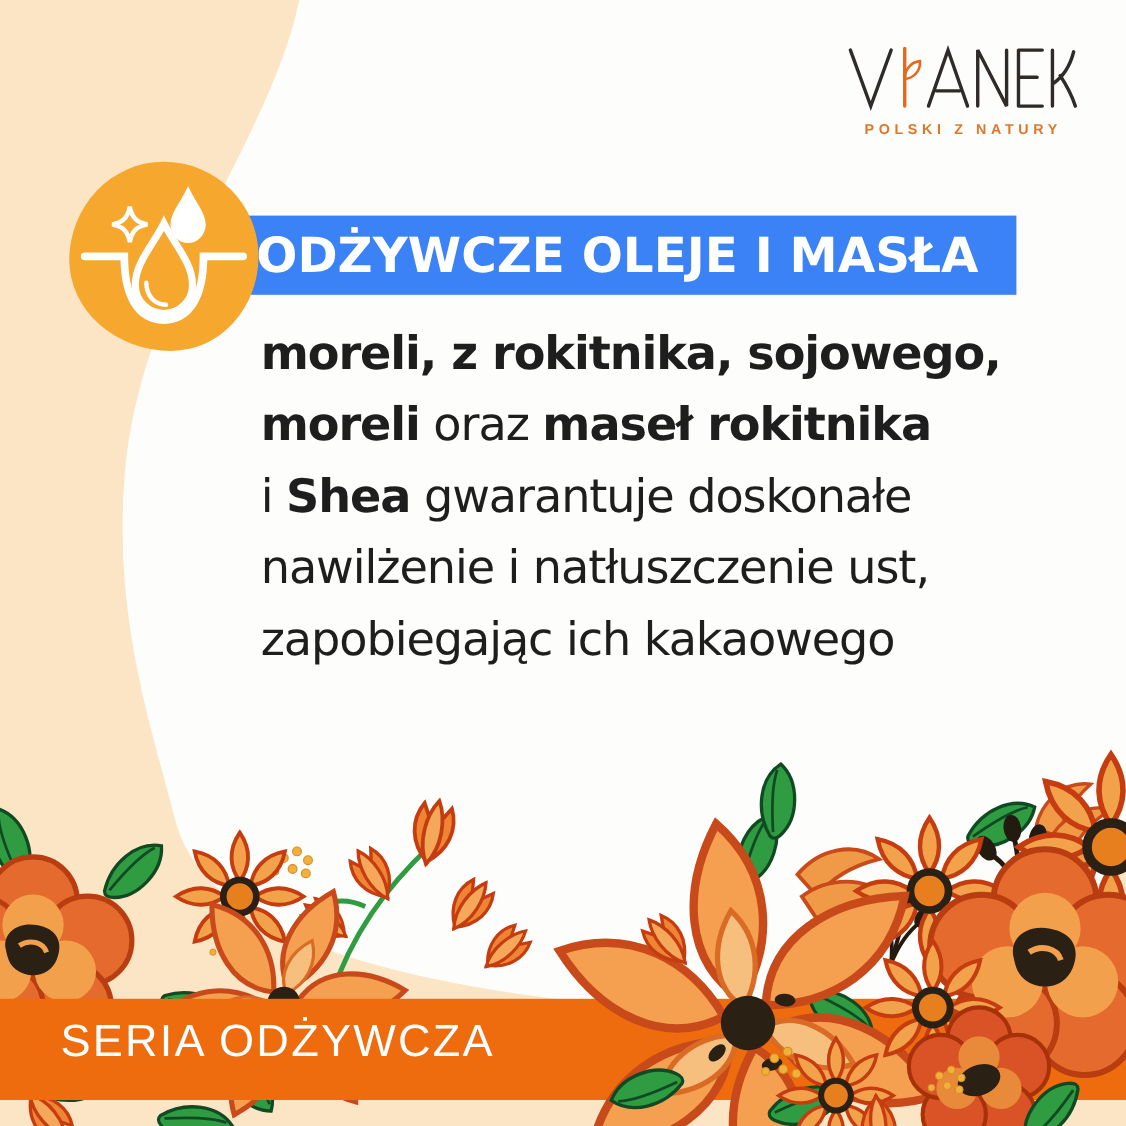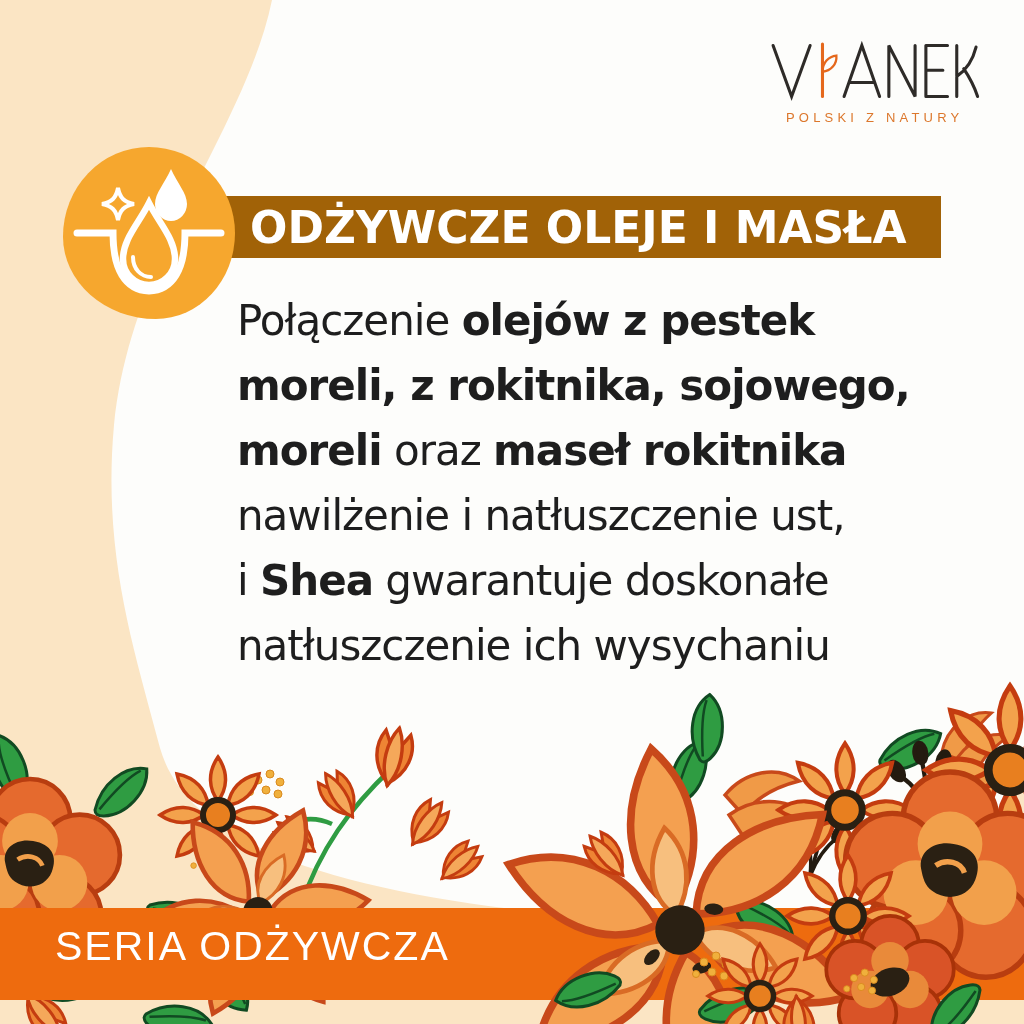--- a/index.html
+++ b/index.html
@@ -5,30 +5,30 @@
   html,body{margin:0;padding:0;background:#e8e8e8;}
   .canvas{position:relative;width:1024px;height:1024px;overflow:hidden;
           background:#FDFDFB;font-family:"DejaVu Sans",sans-serif;margin:0 auto;}
   .layer{position:absolute;}
   
   .bg-svg{left:0;top:0;width:1024px;height:1024px;z-index:0;}
   
   .logo-wrap{left:770px;top:40px;width:220px;height:95px;z-index:5;}
   .logo-svg{width:213px;height:62px;display:block;}
   .logo-tagline{position:absolute;left:16px;top:70px;width:210px;
-    font-family:"Liberation Sans",sans-serif;font-size:13px;font-weight:normal;
+    font-family:"Liberation Sans",sans-serif;font-size:13px;font-weight:bold;
     letter-spacing:4.2px;color:#DC772C;white-space:nowrap;}
   .sr{position:absolute;width:1px;height:1px;overflow:hidden;clip-path:inset(50%);}
   
   .icon-badge{left:63px;top:147px;width:172px;height:172px;z-index:6;
     background:#F6A72E;border-radius:50% 50% 46% 54% / 52% 50% 50% 48%;}
   .icon-badge svg{width:172px;height:172px;display:block;}
   
-  .title-banner{left:204px;top:196px;width:737px;height:62px;z-index:5;
-    background:#a16207;display:flex;align-items:center;}
+  .title-banner{left:187px;top:196px;width:737px;height:72px;z-index:5;
+    background:#3b82f6;display:flex;align-items:center;}
   .title-banner .title{padding-left:46px;color:#FFFFFF;font-weight:bold;
     font-size:44px;letter-spacing:0px;white-space:nowrap;}
   
   .body-copy{left:237px;top:288px;width:760px;z-index:5;color:#1E1E1E;
     font-size:42px;line-height:65px;letter-spacing:-1px;}
   .bline{white-space:nowrap;}
   .bline .b{font-weight:bold;}
   
   .flowers-left{left:0;top:728px;width:530px;height:296px;z-index:1;overflow:visible;}
   .flowers-right{left:548px;top:726px;width:476px;height:298px;z-index:3;overflow:visible;}
@@ -177,26 +177,25 @@
       </g>
       <path fill="#FFFFFF" d="M108,22 C102,36 92,46 92,57 A16,17 0 0 0 124,57 C124,46 114,36 108,22 Z"></path>
     </svg>
   </div>
 
   <div class="layer title-banner">
     <div class="title">ODŻYWCZE OLEJE I MASŁA</div>
   </div>
 
   <div class="layer body-copy">
-      <div class="bline"><span>Połączenie </span><span class="b">olejów z pestek</span></div>
       <div class="bline"><span class="b">moreli, z rokitnika, sojowego,</span></div>
       <div class="bline"><span class="b">moreli</span><span> oraz </span><span class="b">maseł rokitnika</span></div>
+      <div class="bline"><span>i </span><span class="b">Shea</span><span> gwarantuje doskonałe</span></div>
       <div class="bline"><span>nawilżenie i natłuszczenie ust,</span></div>
-      <div class="bline"><span>i </span><span class="b">Shea</span><span> gwarantuje doskonałe</span></div>
-      <div class="bline"><span>natłuszczenie ich wysychaniu</span></div>
+      <div class="bline"><span>zapobiegając ich kakaowego</span></div>
     </div>
 
   <svg class="layer flowers-left" viewBox="0 0 530 296">
     <use href="#leaf" transform="translate(15,72) rotate(-100)"></use>
     <use href="#leaf" transform="translate(95,82) rotate(-35)"></use>
     <use href="#leaf" transform="translate(150,177) rotate(25)"></use>
     <use href="#leaf" transform="translate(210,227) rotate(60)"></use>
     <use href="#poppy" transform="translate(30,144) scale(1.55)"></use>
     <path d="M300,180 C320,120 350,80 392,40 M332,96 C310,86 290,92 272,108" stroke="#2F9C42" stroke-width="4.5" fill="none"></path>
     <use href="#pollen" transform="translate(258,52)"></use>

